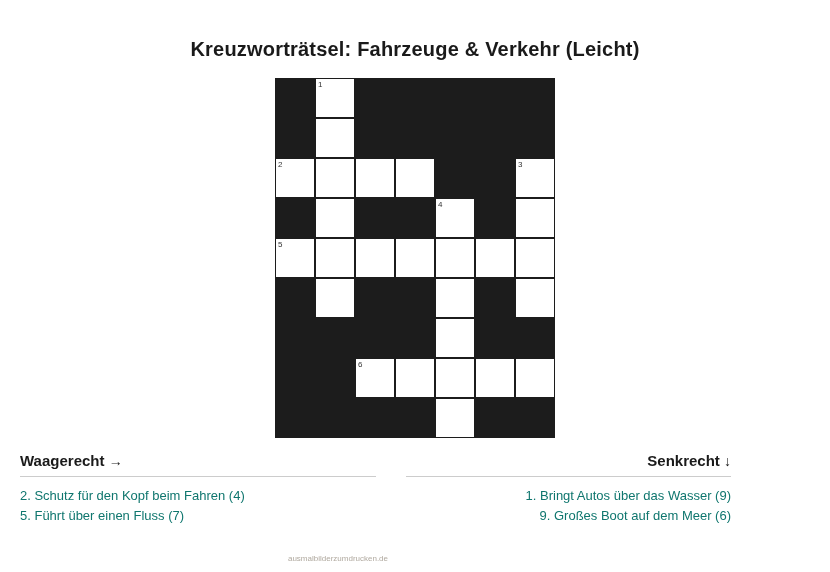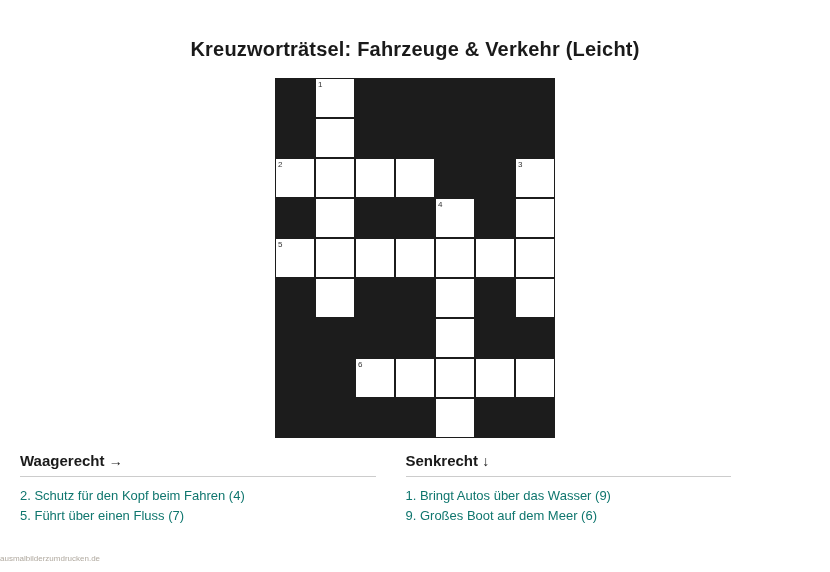--- a/index.html
+++ b/index.html
@@ -65,20 +65,21 @@
     gap: 0;
     padding: 0 20px;
     box-sizing: border-box;
   }
   .clue-col {
     width: 50%;
     box-sizing: border-box;
   }
   .clue-col.right {
     padding-left: 30px;
+    text-align: right;
   }
   .clue-head {
     font-size: 15px;
     font-weight: bold;
     color: #1a1a1a;
     border-bottom: 1px solid #cccccc;
     padding-bottom: 7px;
     margin-bottom: 9px;
   }
   .clue-head .arrow {
@@ -89,20 +90,21 @@
     font-size: 13px;
     line-height: 18px;
     color: #0f766e;
     margin-bottom: 0;
     padding: 1px 0;
   }
   .footer {
     position: absolute;
     bottom: 9px;
     width: 676px;
+    text-align: center;
     font-size: 8px;
     color: #b0a99f;
   }
 </style>
 </head>
 <body>
 
 <h1 class="page-title">Kreuzworträtsel: Fahrzeuge &amp; Verkehr (Leicht)</h1>
 
 <div class="grid-wrap">

